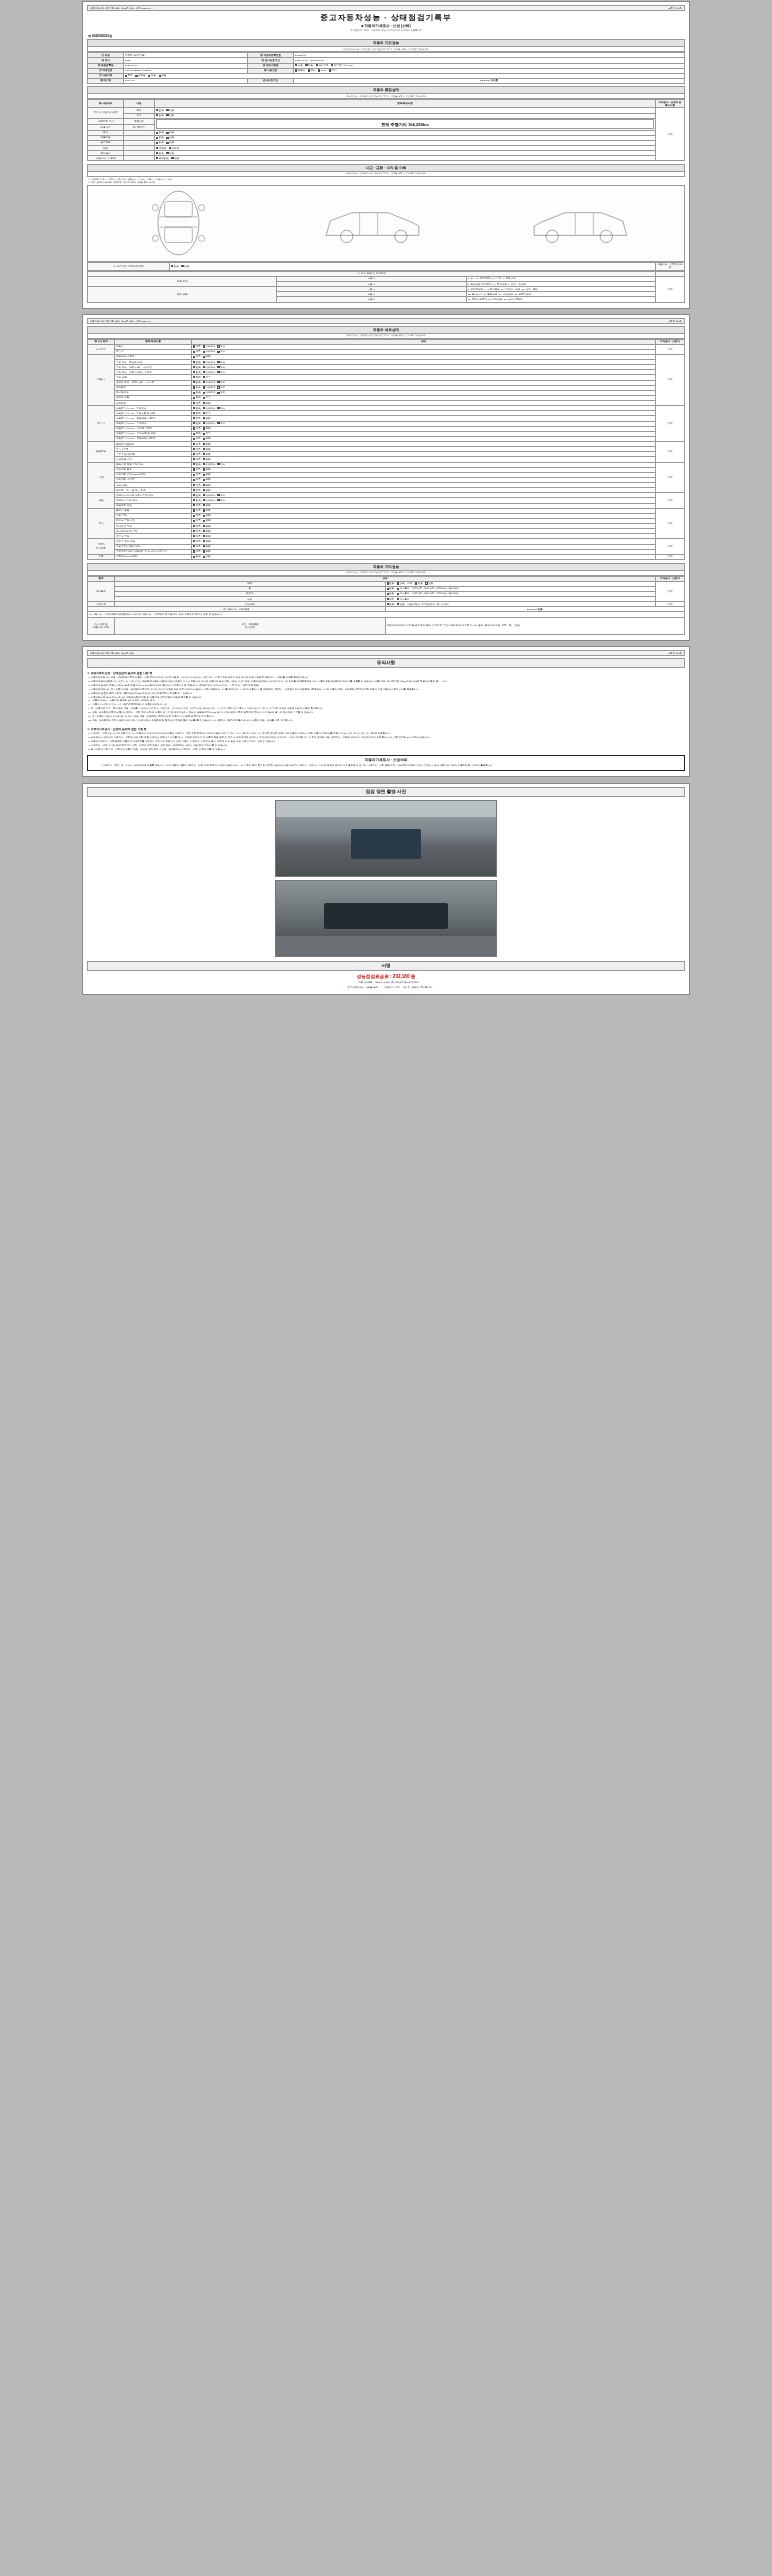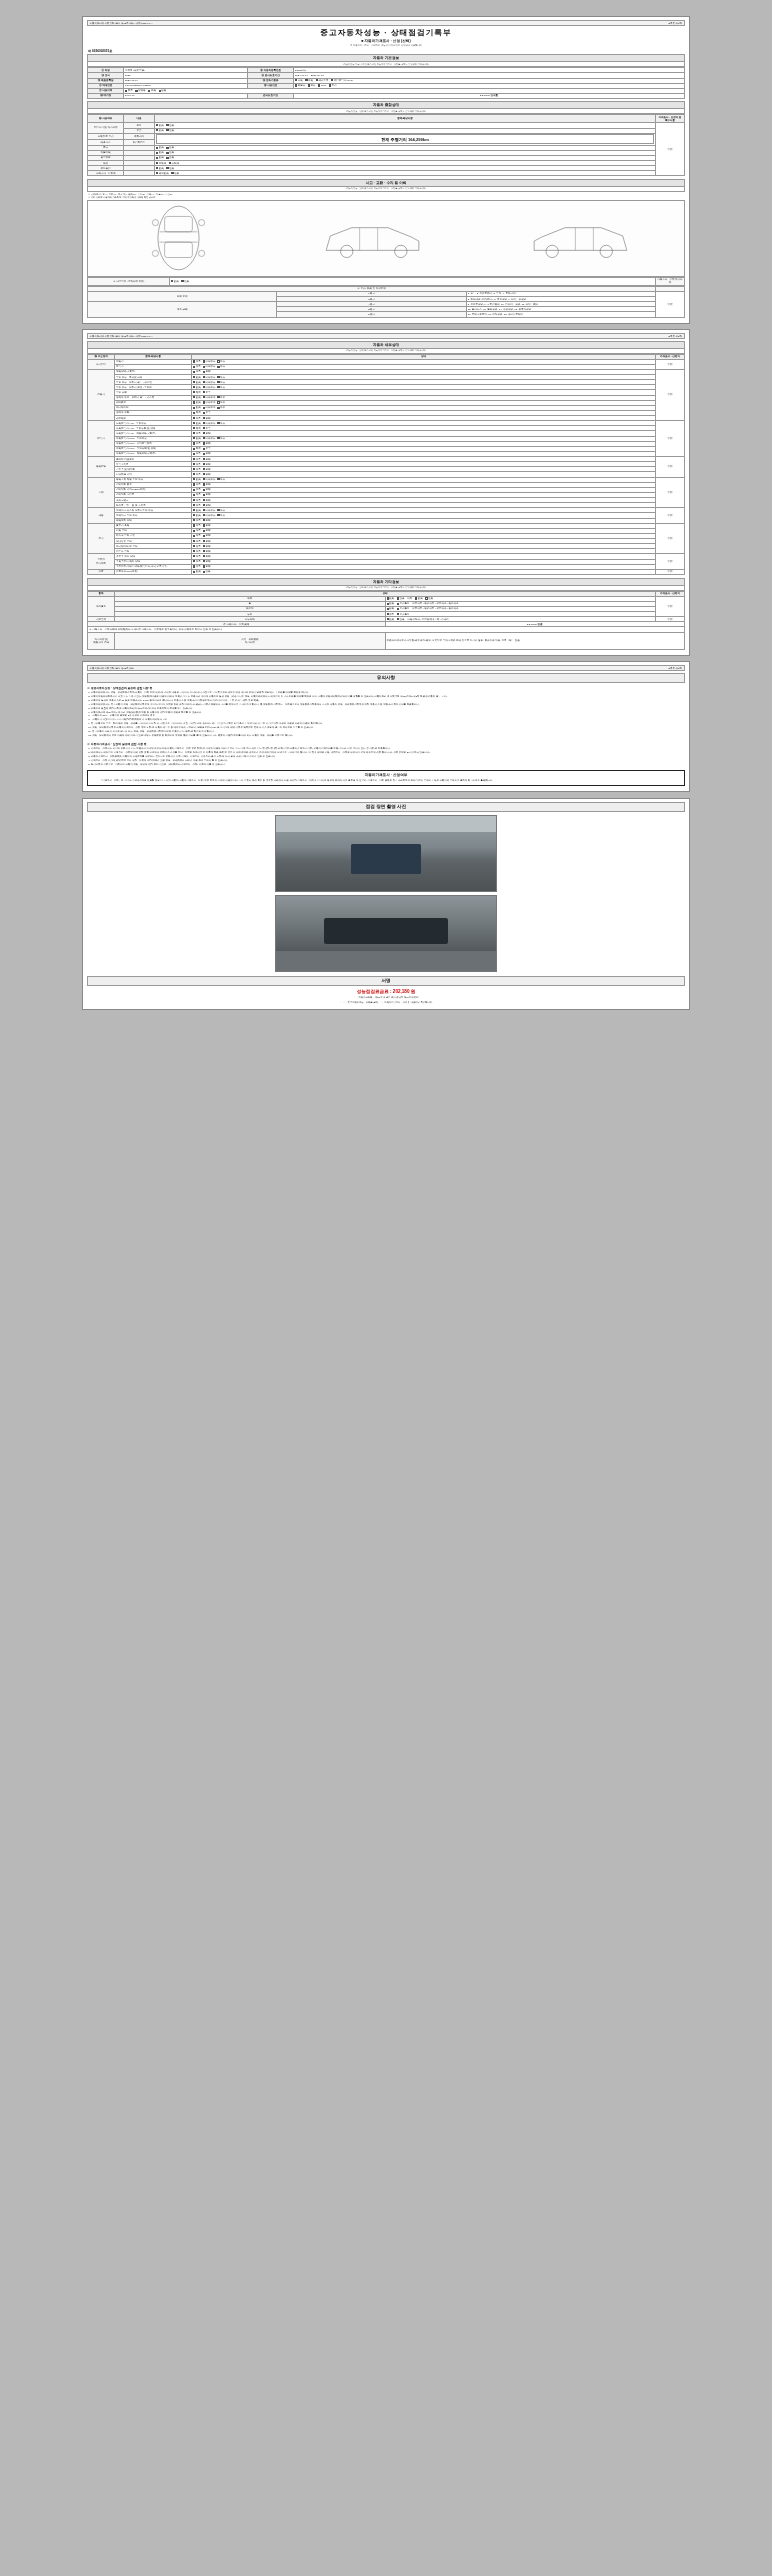--- a/index.html
+++ b/index.html
@@ -6,21 +6,21 @@
   body {
     margin: 0;
     background: #b8b8b8;
     font-family: "Liberation Sans", sans-serif;
     font-size: 2.7px;
     color: #111;
   }
   .page {
     width: 669px;
     margin: 0 auto;
-    padding: 16px 0;
+    padding: 1px 0;
   }
   .sheet {
     width: 608px;
     margin: 0 auto 5.2px auto;
     background: #fff;
     border: 0.5px solid #888;
     padding: 3.1px 4.1px 5.2px 4.1px;
     position: relative;
   }
   .topbar {

